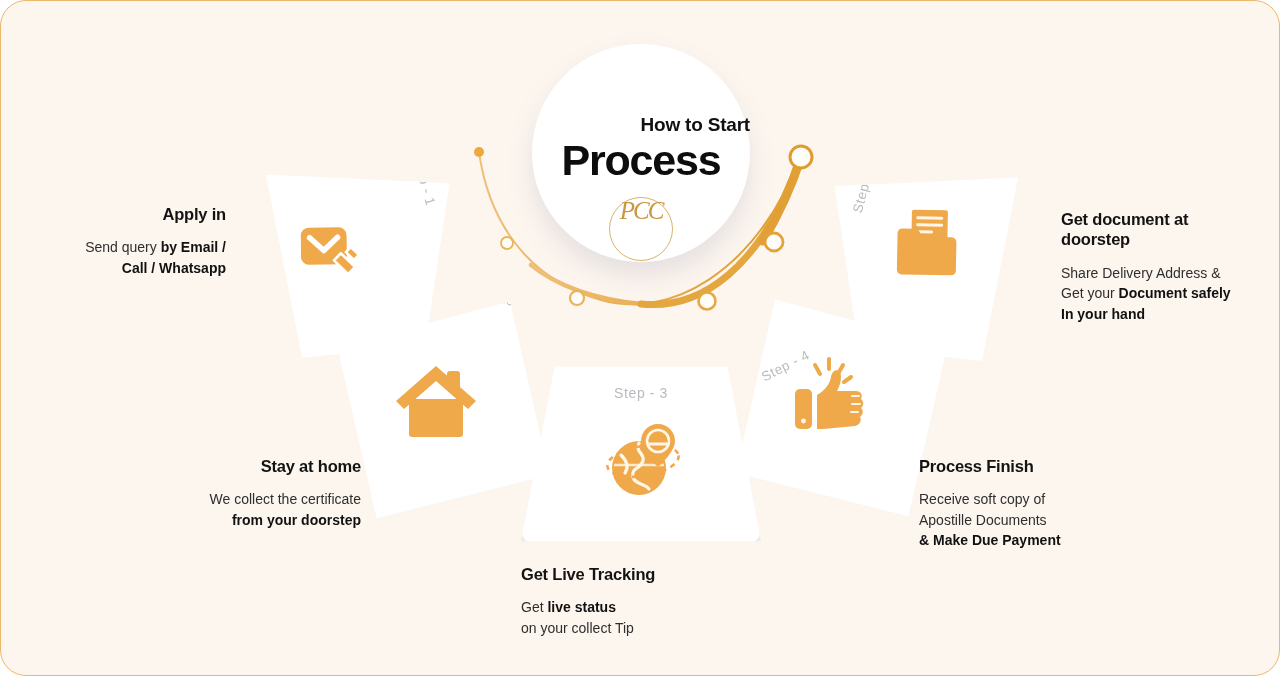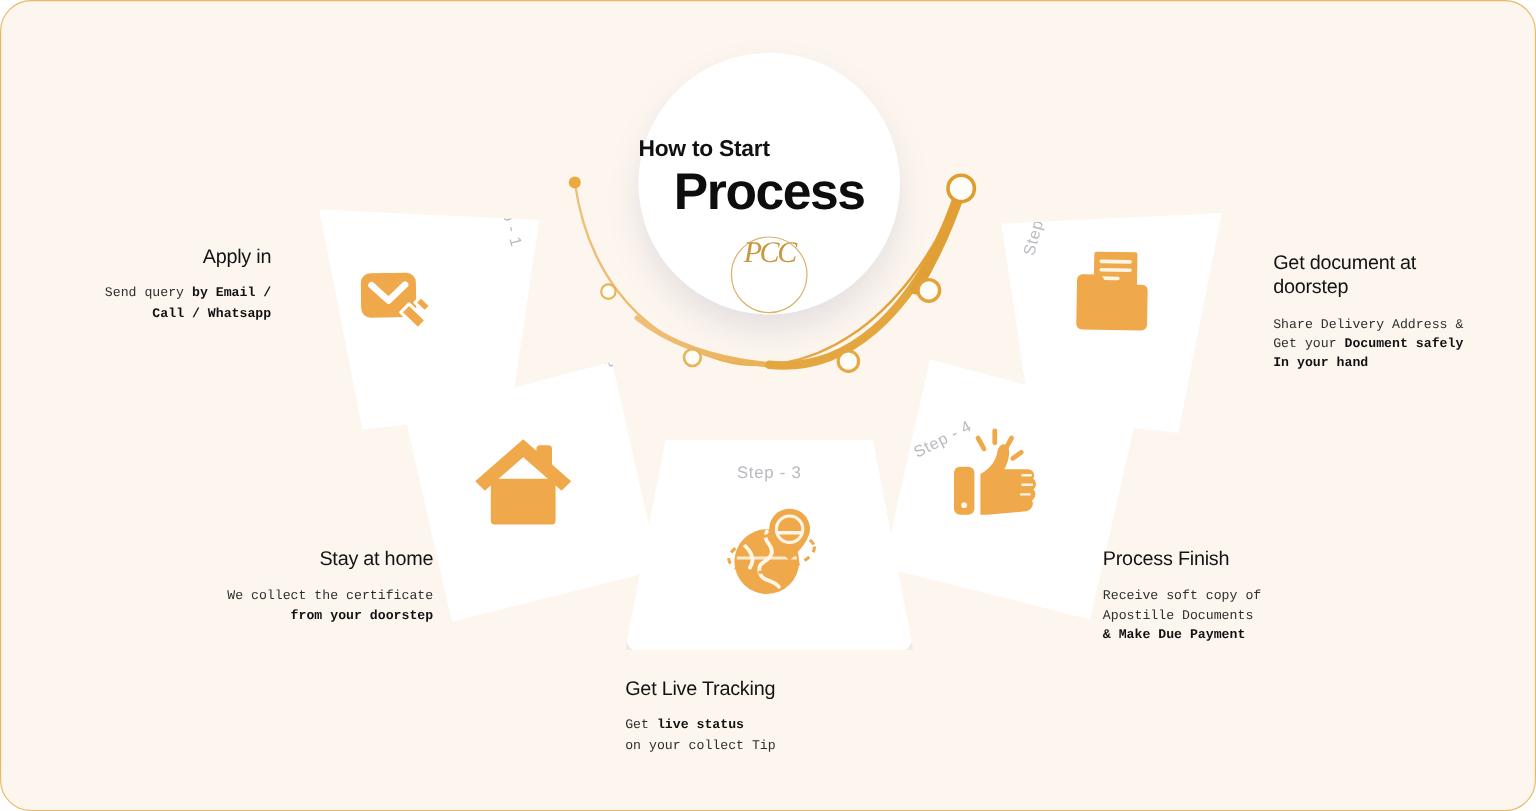--- a/index.html
+++ b/index.html
@@ -30,21 +30,21 @@
     border-radius: 50%;
     background: #ffffff;
     box-shadow: 0 14px 26px rgba(120,130,160,0.18);
     z-index: 40;
   }
   .hub-kicker {
     position: absolute;
     top: 70px;
     left: 0;
     width: 100%;
-    text-align: left;
+    text-align: right;
     font-size: 19px;
     font-weight: bold;
     letter-spacing: -0.2px;
     color: #111111;
   }
   .hub-title {
     position: absolute;
     top: 92px;
     left: 0;
     width: 100%;
@@ -135,38 +135,37 @@
     left: 826px; top: 163px; width: 206px; height: 200px;
     clip-path: polygon(3% 12%, 92% 6%, 76% 98%, 16% 92%);
     border-radius: 18px;
     transform: rotate(1deg);
   }
 
   
   .txt { position: absolute; z-index: 25; }
   .txt .head {
     font-size: 16.5px;
-    font-weight: normal;
+    font-weight: bold;
     color: #131313;
     line-height: 1.24;
     letter-spacing: -0.2px;
   }
   .txt .head-alt {
     font-size: 16.5px;
     font-weight: bold;
     color: #D8413F;
     line-height: 1.24;
     letter-spacing: -0.2px;
   }
   .txt .body {
     margin-top: 13px;
-    font-size: 11px;
+    font-size: 14px;
     color: #2e2e2e;
     line-height: 1.46;
-    font-family: Liberation Mono, monospace;
   }
   .txt .body b { font-weight: bold; color: #111; }
   .align-right { text-align: right; }
   .align-left  { text-align: left; }
   .align-center{ text-align: left; }
 
   #txt1 { left: 30px;  top: 203px; width: 195px; }
   #txt2 { left: 150px; top: 455px; width: 210px; }
   #txt3 { left: 520px; top: 563px; width: 240px; }
   #txt4 { left: 918px; top: 455px; width: 220px; }

